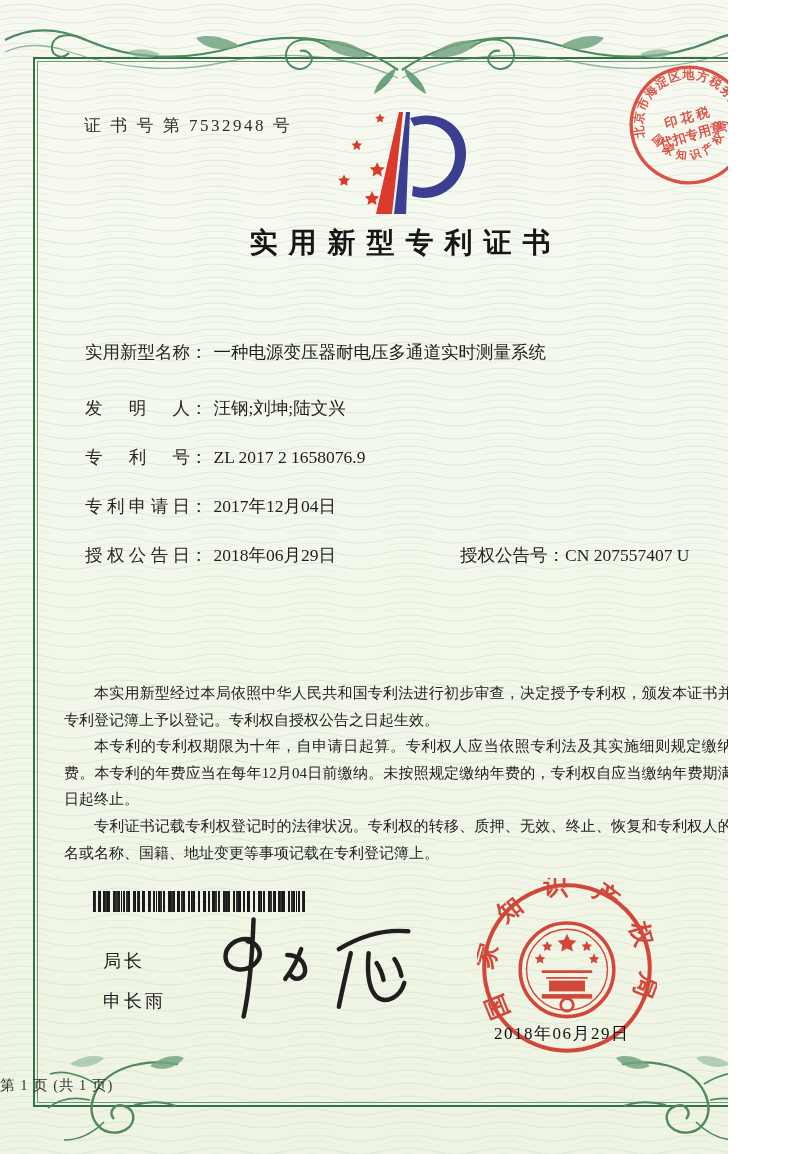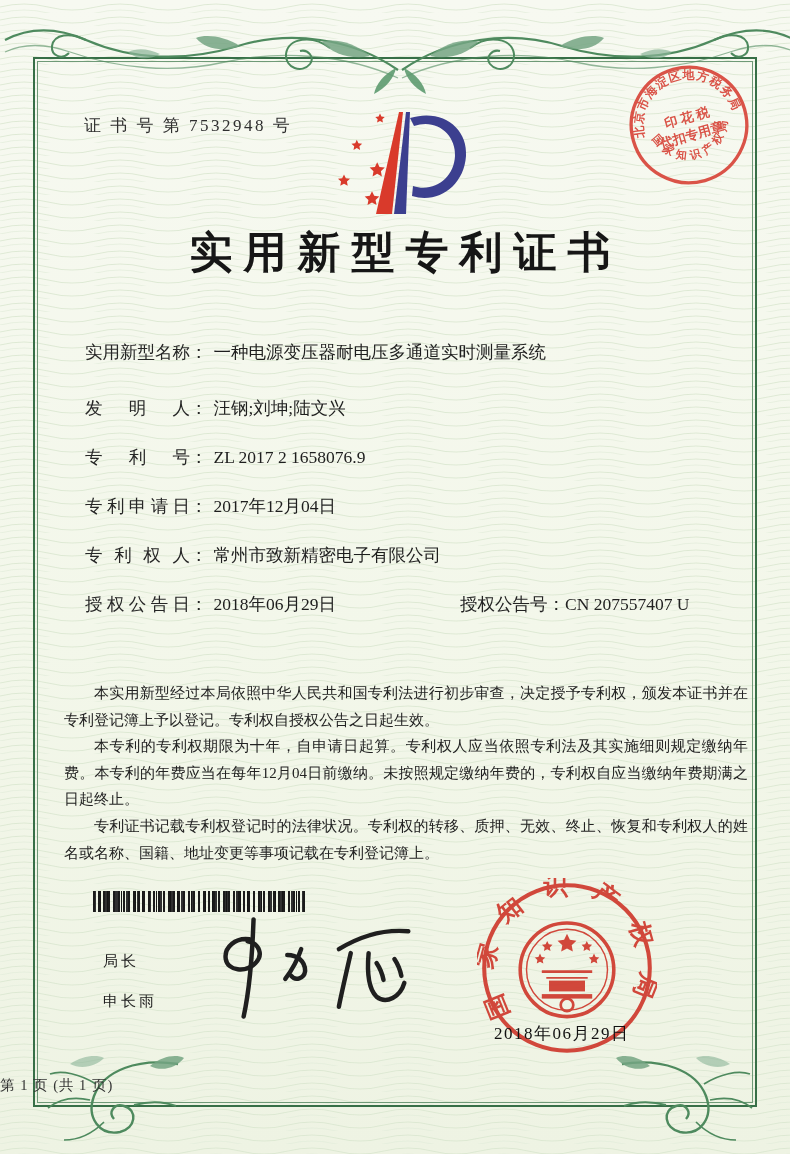--- a/index.html
+++ b/index.html
@@ -1,49 +1,49 @@
 <!DOCTYPE html>
 <html><head>
 <meta charset="utf-8">
 <style>
   html,body{margin:0;padding:0;}
   body{width:800px;height:1154px;overflow:hidden;}
   .page{
-    position:relative;width:790px;height:1154px;
+    position:relative;width:728px;height:1154px;
     background:linear-gradient(180deg,#f7f9f1 0%,#f3f7ea 55%,#eef3e3 100%);
     font-family:"Liberation Serif","DejaVu Serif",serif;
     color:#222;overflow:hidden;
   }
   .waves{position:absolute;inset:0;z-index:0;pointer-events:none;opacity:.8;}
   .frame{position:absolute;left:33px;top:57px;width:720px;height:1046px;
     border:2.5px solid #376f47;z-index:1;}
   .frame-inner{position:absolute;inset:2px;border:1px solid #6f9a77;}
   .ornament-top{position:absolute;left:0;top:4px;width:800px;height:100px;z-index:2;pointer-events:none;}
   .ornament-bottom{position:absolute;left:0;top:1044px;width:800px;height:110px;z-index:2;pointer-events:none;}
   .cert-no{position:absolute;left:84px;top:114px;z-index:3;font-size:17px;letter-spacing:2.5px;color:#2f2f2f;}
   .logo{position:absolute;left:330px;top:106px;width:144px;height:116px;z-index:3;}
   .title{position:absolute;left:0;top:224px;width:800px;text-align:center;z-index:3;
-    font-size:43px;font-weight:bold;letter-spacing:11px;text-indent:11px;color:#161616;}
+    font-size:28px;font-weight:bold;letter-spacing:11px;text-indent:11px;color:#161616;}
   .stamp-tax{position:absolute;left:626px;top:62px;width:126px;height:126px;z-index:4;transform:rotate(-16deg);opacity:.92;}
   .fields{position:absolute;left:85px;top:342px;width:650px;z-index:3;font-size:17.5px;}
   .field-row{height:20px;line-height:20px;margin-bottom:29px;position:relative;white-space:nowrap;}
   .field-row.first{margin-bottom:36px;}
   .f-label{display:inline-block;width:105px;text-align:justify;text-align-last:justify;vertical-align:top;color:#262626;}
   .f-colon{display:inline-block;margin-right:6px;color:#262626;}
   .f-value{color:#1e1e1e;text-align:center;}
   .grant-no{position:absolute;left:375px;top:0;white-space:nowrap;}
   .paras{position:absolute;left:64px;top:680px;width:684px;z-index:3;
     font-size:15px;line-height:26.6px;text-align:justify;color:#222;}
   .paras p{margin:0;text-indent:2em;}
   .barcode{position:absolute;left:93px;top:891px;width:212px;height:21px;z-index:3;
     background:
       repeating-linear-gradient(90deg,#1b1b1b 0 2px,rgba(0,0,0,0) 2px 5px),
       repeating-linear-gradient(90deg,#151515 0 1px,rgba(0,0,0,0) 1px 7px),
       repeating-linear-gradient(90deg,#303030 0 3px,rgba(0,0,0,0) 3px 11px);}
-  .sig-block{position:absolute;left:103px;top:941px;z-index:3;font-size:15px;letter-spacing:3px;color:#1c1c1c;line-height:40px;}
+  .sig-block{position:absolute;left:103px;top:941px;z-index:3;font-size:18px;letter-spacing:3px;color:#1c1c1c;line-height:40px;}
   .sig-svg{position:absolute;left:198px;top:912px;width:248px;height:112px;z-index:3;}
   .issue-seal{position:absolute;left:477px;top:878px;width:180px;height:180px;z-index:3;opacity:.93;}
   .seal-date{position:absolute;left:494px;top:1022px;width:200px;z-index:4;font-size:17px;letter-spacing:1.5px;color:#111;}
   .footer{position:absolute;left:0;top:1076px;width:800px;text-align:left;z-index:3;font-size:14.5px;color:#333;letter-spacing:1px;}
 </style>
 </head>
 <body>
 
 <div class="page">
 
@@ -132,23 +132,20 @@
       <span class="f-label">实用新型名称</span><span class="f-colon">：</span><span class="f-value">一种电源变压器耐电压多通道实时测量系统</span>
     </div>
     <div class="field-row">
       <span class="f-label">发明人</span><span class="f-colon">：</span><span class="f-value">汪钢;刘坤;陆文兴</span>
     </div>
     <div class="field-row">
       <span class="f-label">专利号</span><span class="f-colon">：</span><span class="f-value">ZL 2017 2 1658076.9</span>
     </div>
     <div class="field-row">
       <span class="f-label">专利申请日</span><span class="f-colon">：</span><span class="f-value">2017年12月04日</span>
-    </div>
-    <div class="field-row">
-      <span class="f-label">专利权人</span><span class="f-colon">：</span><span class="f-value">常州市致新精密电子有限公司</span>
     </div>
     <div class="field-row">
       <span class="f-label">授权公告日</span><span class="f-colon">：</span><span class="f-value">2018年06月29日</span>
       <span class="grant-no"><span>授权公告号</span><span>：</span><span>CN 207557407 U</span></span>
     </div>
   </div>
 
   <div class="paras">
     <p>本实用新型经过本局依照中华人民共和国专利法进行初步审查，决定授予专利权，颁发本证书并在专利登记簿上予以登记。专利权自授权公告之日起生效。</p>
     <p>本专利的专利权期限为十年，自申请日起算。专利权人应当依照专利法及其实施细则规定缴纳年费。本专利的年费应当在每年12月04日前缴纳。未按照规定缴纳年费的，专利权自应当缴纳年费期满之日起终止。</p>

